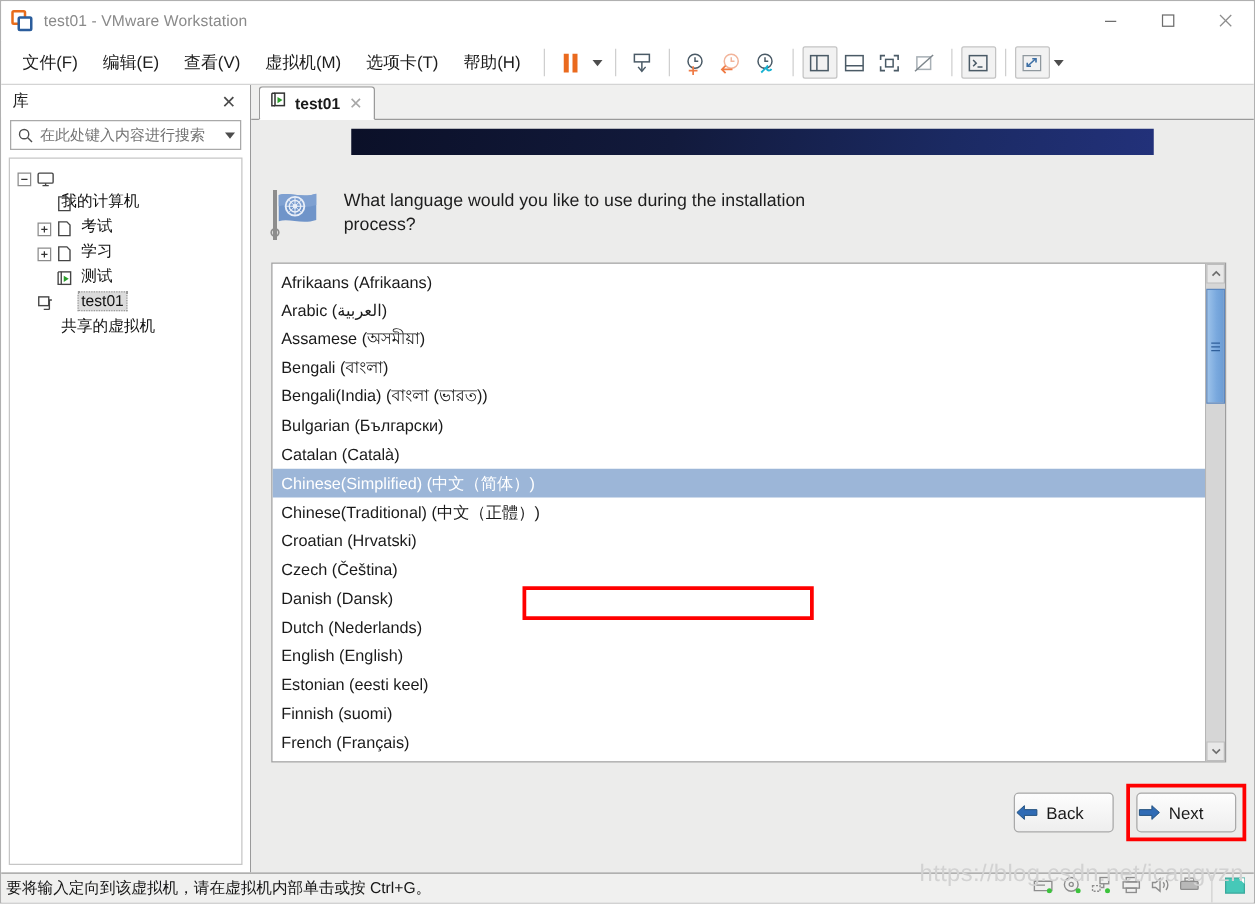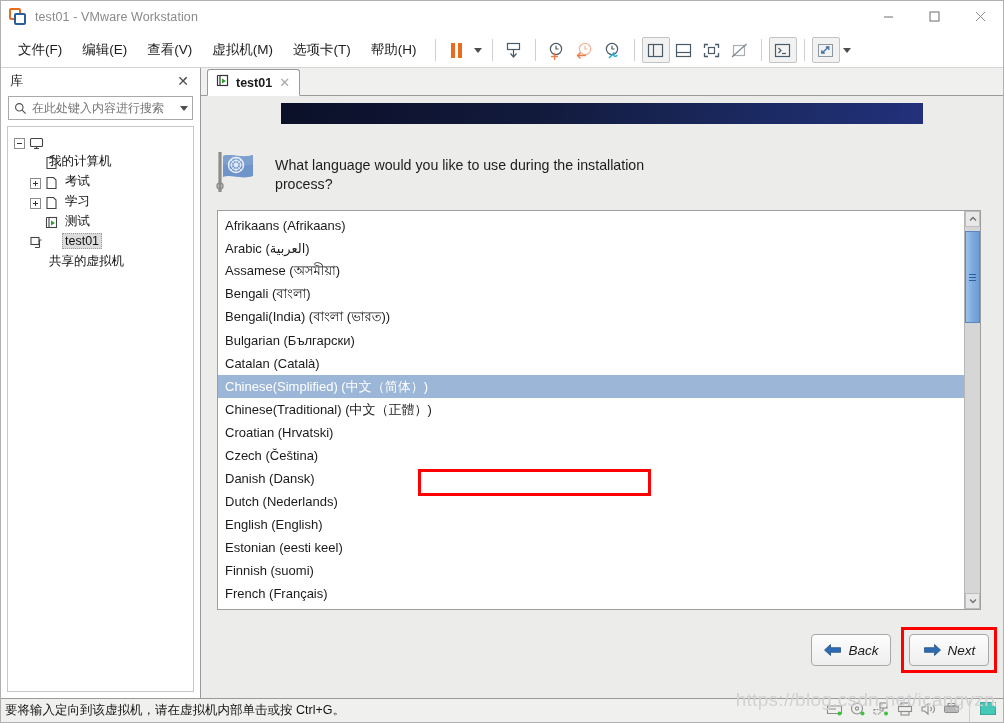--- a/index.html
+++ b/index.html
@@ -160,21 +160,21 @@
   .screen {
     flex: 1; min-height: 0; position: relative;
     background: #ececeb; overflow: hidden;
     display: flex; flex-direction: column;
   }
   .banner {
     height: 21px; margin: 7px 80px 0 80px;
     background: linear-gradient(100deg, #0b1028 0%, #121a3c 40%, #1b2a63 75%, #22317a 100%);
   }
   .prompt {
-    display: flex; align-items: flex-end; gap: 14px;
+    display: flex; align-items: center; gap: 14px;
     margin: 24px 0 0 14px;
   }
   .flagwrap { width: 46px; height: 44px; position: relative; flex: none; margin-top: 2px; }
   .prompt-text {
     font-size: 14.2px; color: #1d1d1d; line-height: 1.33; max-width: 400px;
   }
   .listframe {
     margin: 16px 22px 0 16px;
     border: 1px solid #9e9e9e; background: #ffffff;
     height: 400px; display: flex; overflow: hidden;
@@ -204,24 +204,24 @@
     border: 1px solid #5b87c0;
     display: flex; align-items: center; justify-content: center;
   }
   .sb-grip { display: flex; flex-direction: column; gap: 2px; }
   .sb-grip i { display: block; width: 7px; height: 1px; background: #2f5f9a; }
 
   .btnbar { height: 78px; position: relative; }
   .wizbtn {
     position: absolute; bottom: 22px;
     width: 80px; height: 32px;
-    display: flex; align-items: center; justify-content: center; gap: 6px;
+    display: flex; align-items: center; gap: 6px;
     background: linear-gradient(#fdfdfd, #eeeeee);
     border: 1px solid #a9a9a9; border-radius: 4px;
-    font-size: 13.5px; color: #1a1a1a; font-style: italic;
+    font-size: 13.5px; color: #1a1a1a;
   }
   .wizbtn#backBtn { right: 112px; }
   .wizbtn#nextBtn { right: 14px; }
   .redbox {
     position: absolute; border: 3px solid #ff0000; pointer-events: none;
   }
 
   
   .statusbar {
     height: 24px; min-height: 24px;

